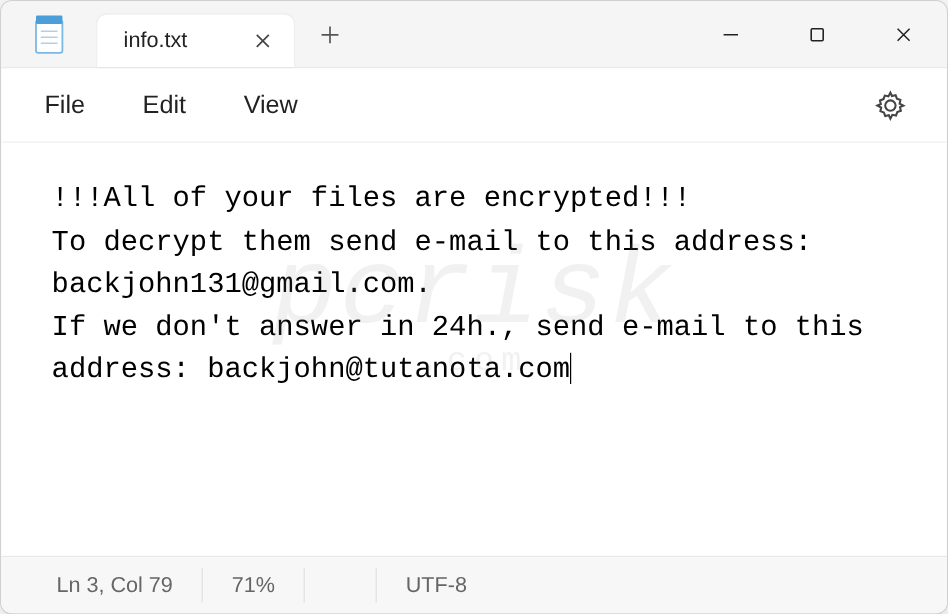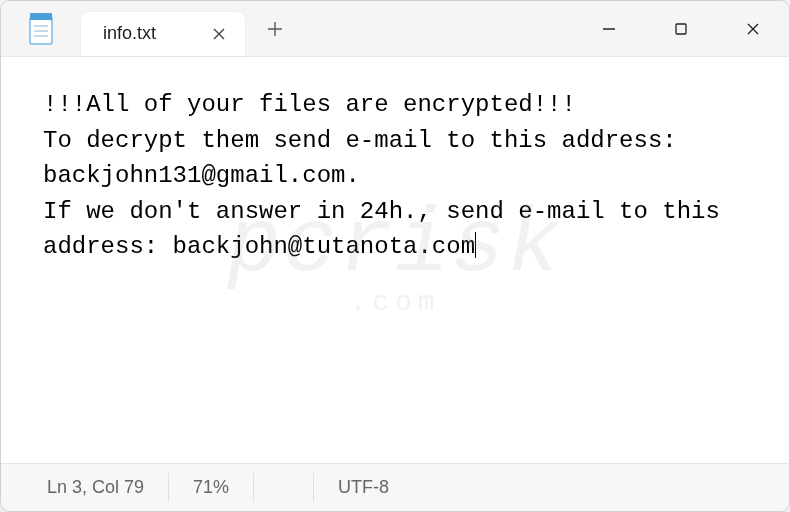--- a/index.html
+++ b/index.html
@@ -216,20 +216,32 @@
           </svg>
       </div>
       <div class="win-btn">
         <svg viewBox="0 0 14 14">
             <path d="M2 2 L12 12 M12 2 L2 12" stroke="#222" stroke-width="1.3" fill="none"></path>
           </svg>
       </div>
     </div>
   </div>
 
+  <div class="menubar">
+    <span class="menu-item">File</span>
+    <span class="menu-item">Edit</span>
+    <span class="menu-item">View</span>
+    <span class="menu-spacer"></span>
+    <span class="settings-btn">
+      <svg width="26" height="26" viewBox="0 0 24 24">
+        <path fill="none" stroke="#444" stroke-width="1.6" d="M12 8a4 4 0 1 0 0 8 4 4 0 0 0 0-8z"></path>
+        <path fill="none" stroke="#444" stroke-width="1.6" d="M12 2l1.2 2.6 2.8-.6 1 2.7 2.7 1-.6 2.8L22 12l-2.6 1.2.6 2.8-2.7 1-1 2.7-2.8-.6L12 22l-1.2-2.6-2.8.6-1-2.7-2.7-1 .6-2.8L2 12l2.6-1.2-.6-2.8 2.7-1 1-2.7 2.8.6z"></path>
+      </svg>
+    </span>
+  </div>
 
   <div class="content"><span>!!!All of your files are encrypted!!!
 To decrypt them send e-mail to this address: backjohn131@gmail.com.
 If we don't answer in 24h., send e-mail to this address: backjohn@tutanota.com</span><span class="text-cursor"></span></div>
 
   <div class="statusbar">
     <div class="status-item">Ln 3, Col 79</div>
     <div class="status-item">71%</div>
     <div class="status-item" style="flex:0 0 60px; border-right:1px solid #e0e0e0;"></div>
     <div class="status-item">UTF-8</div>

